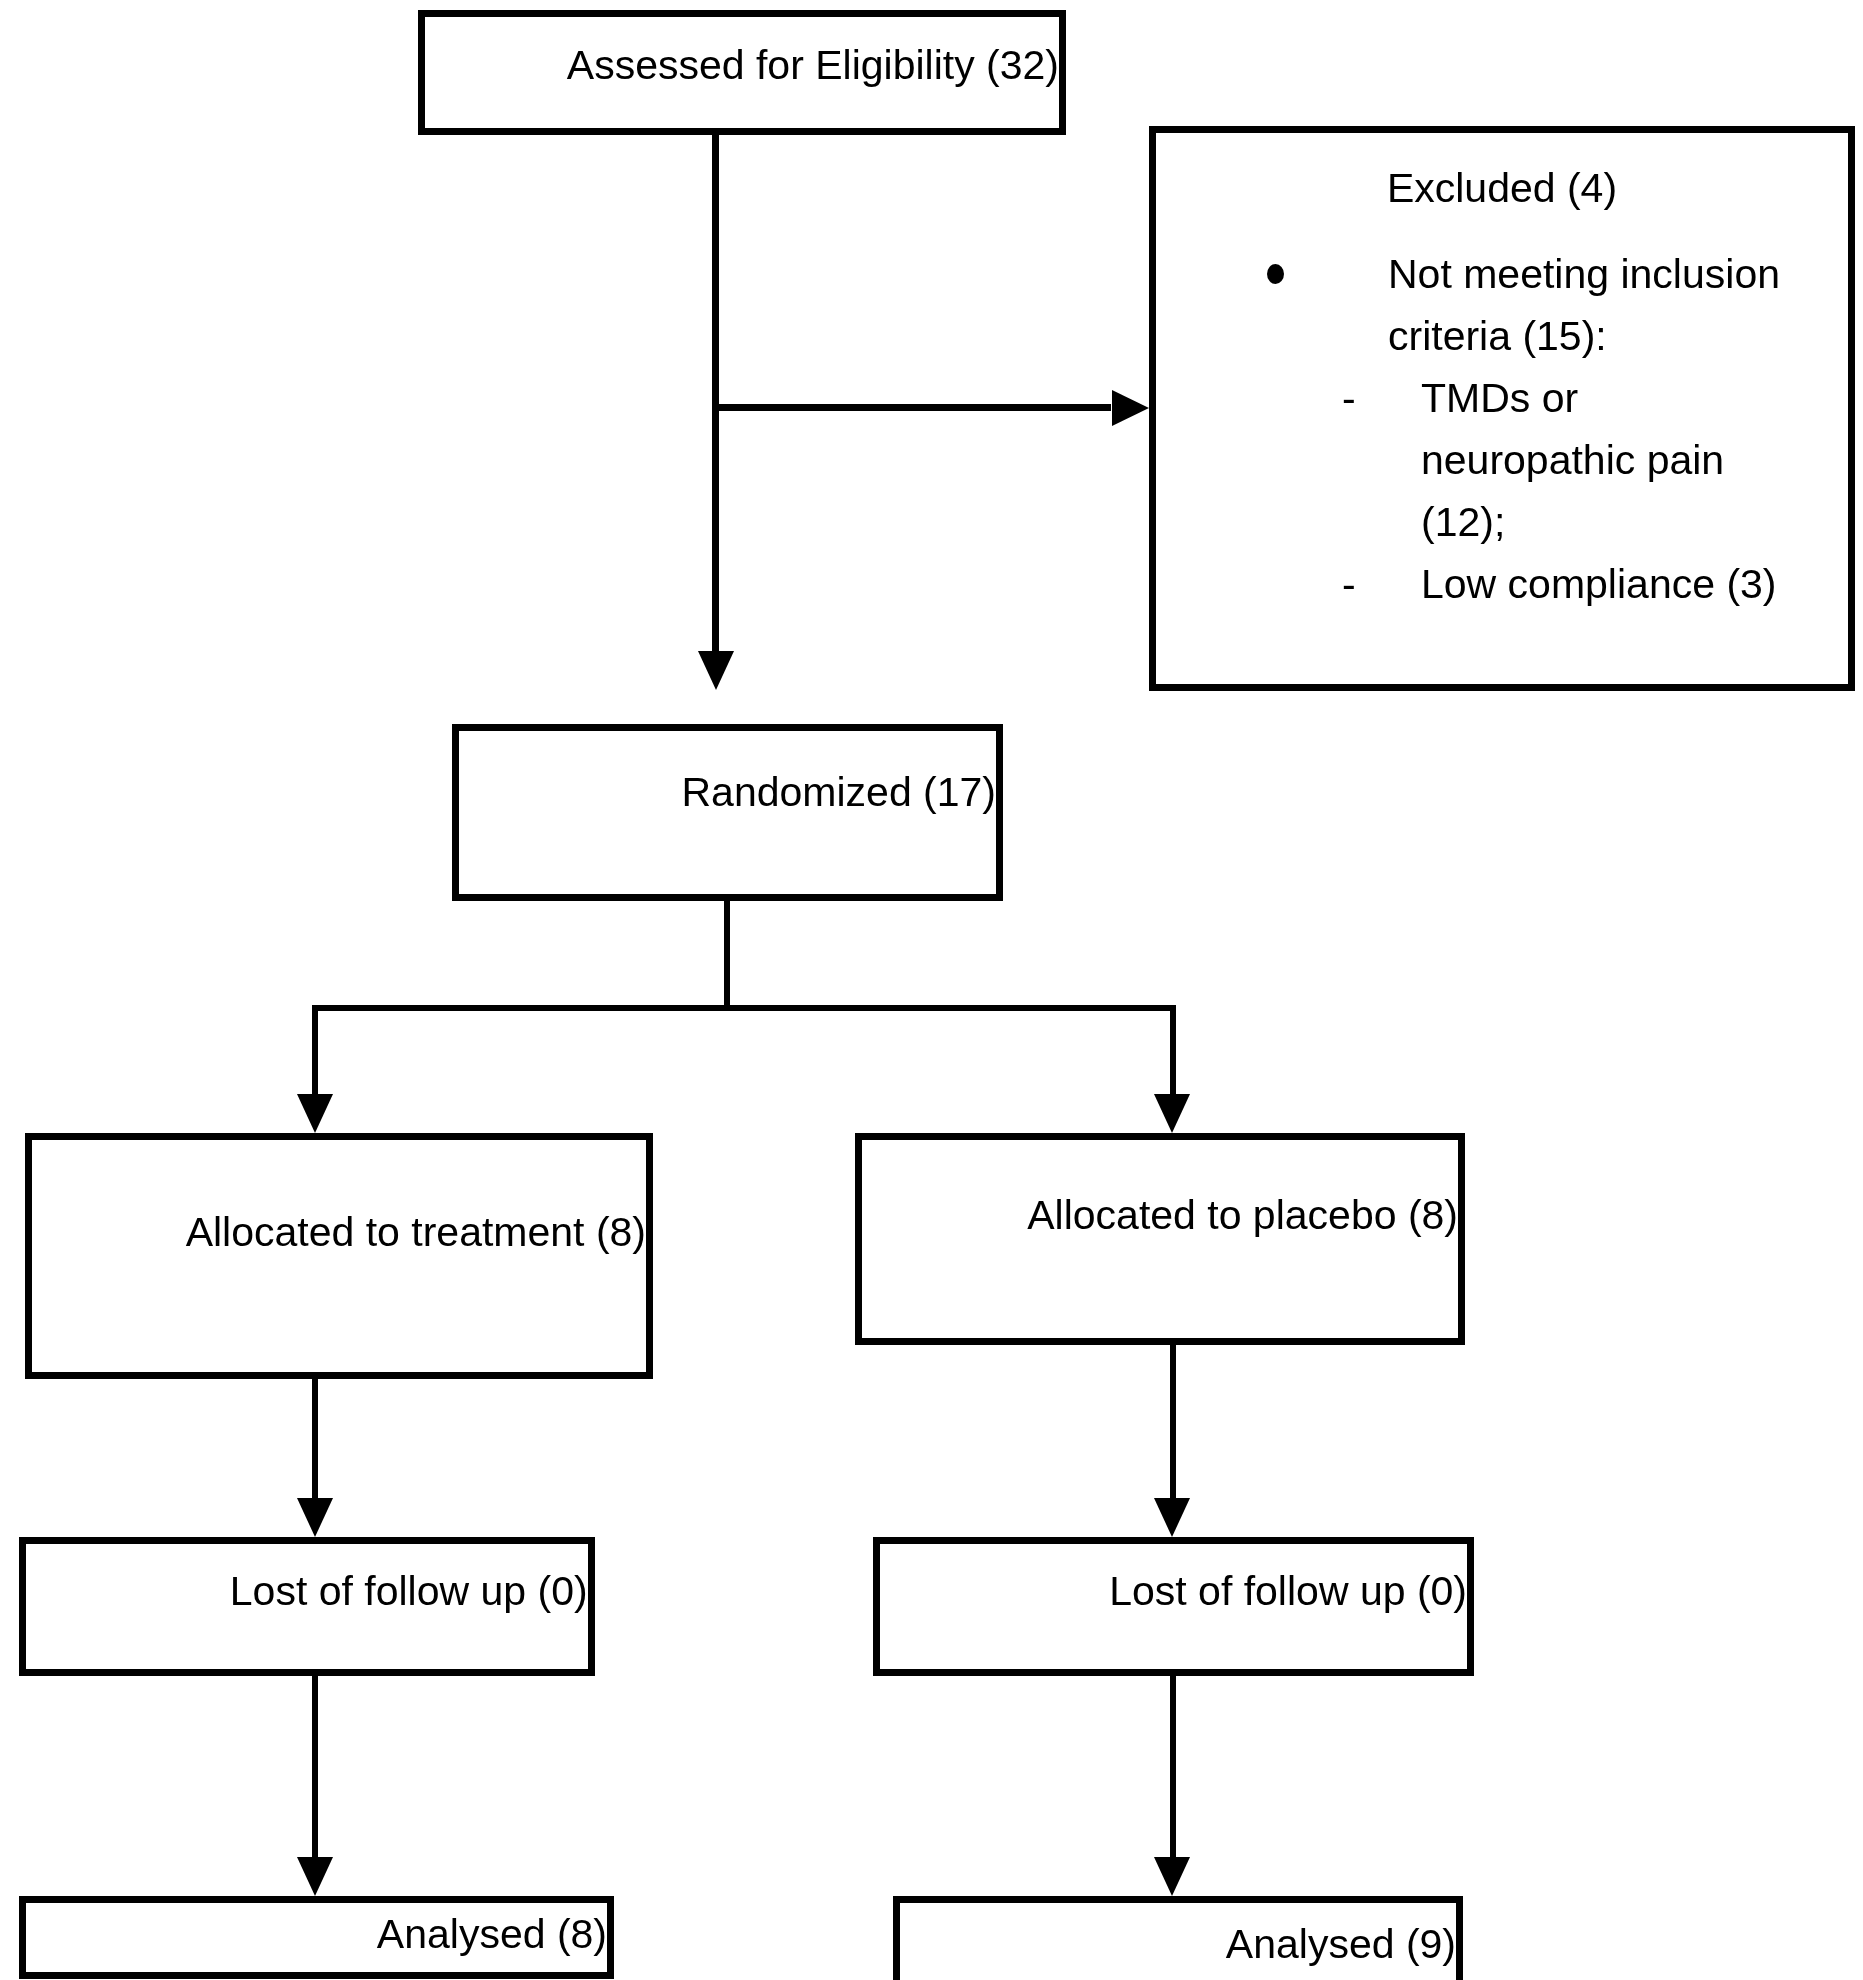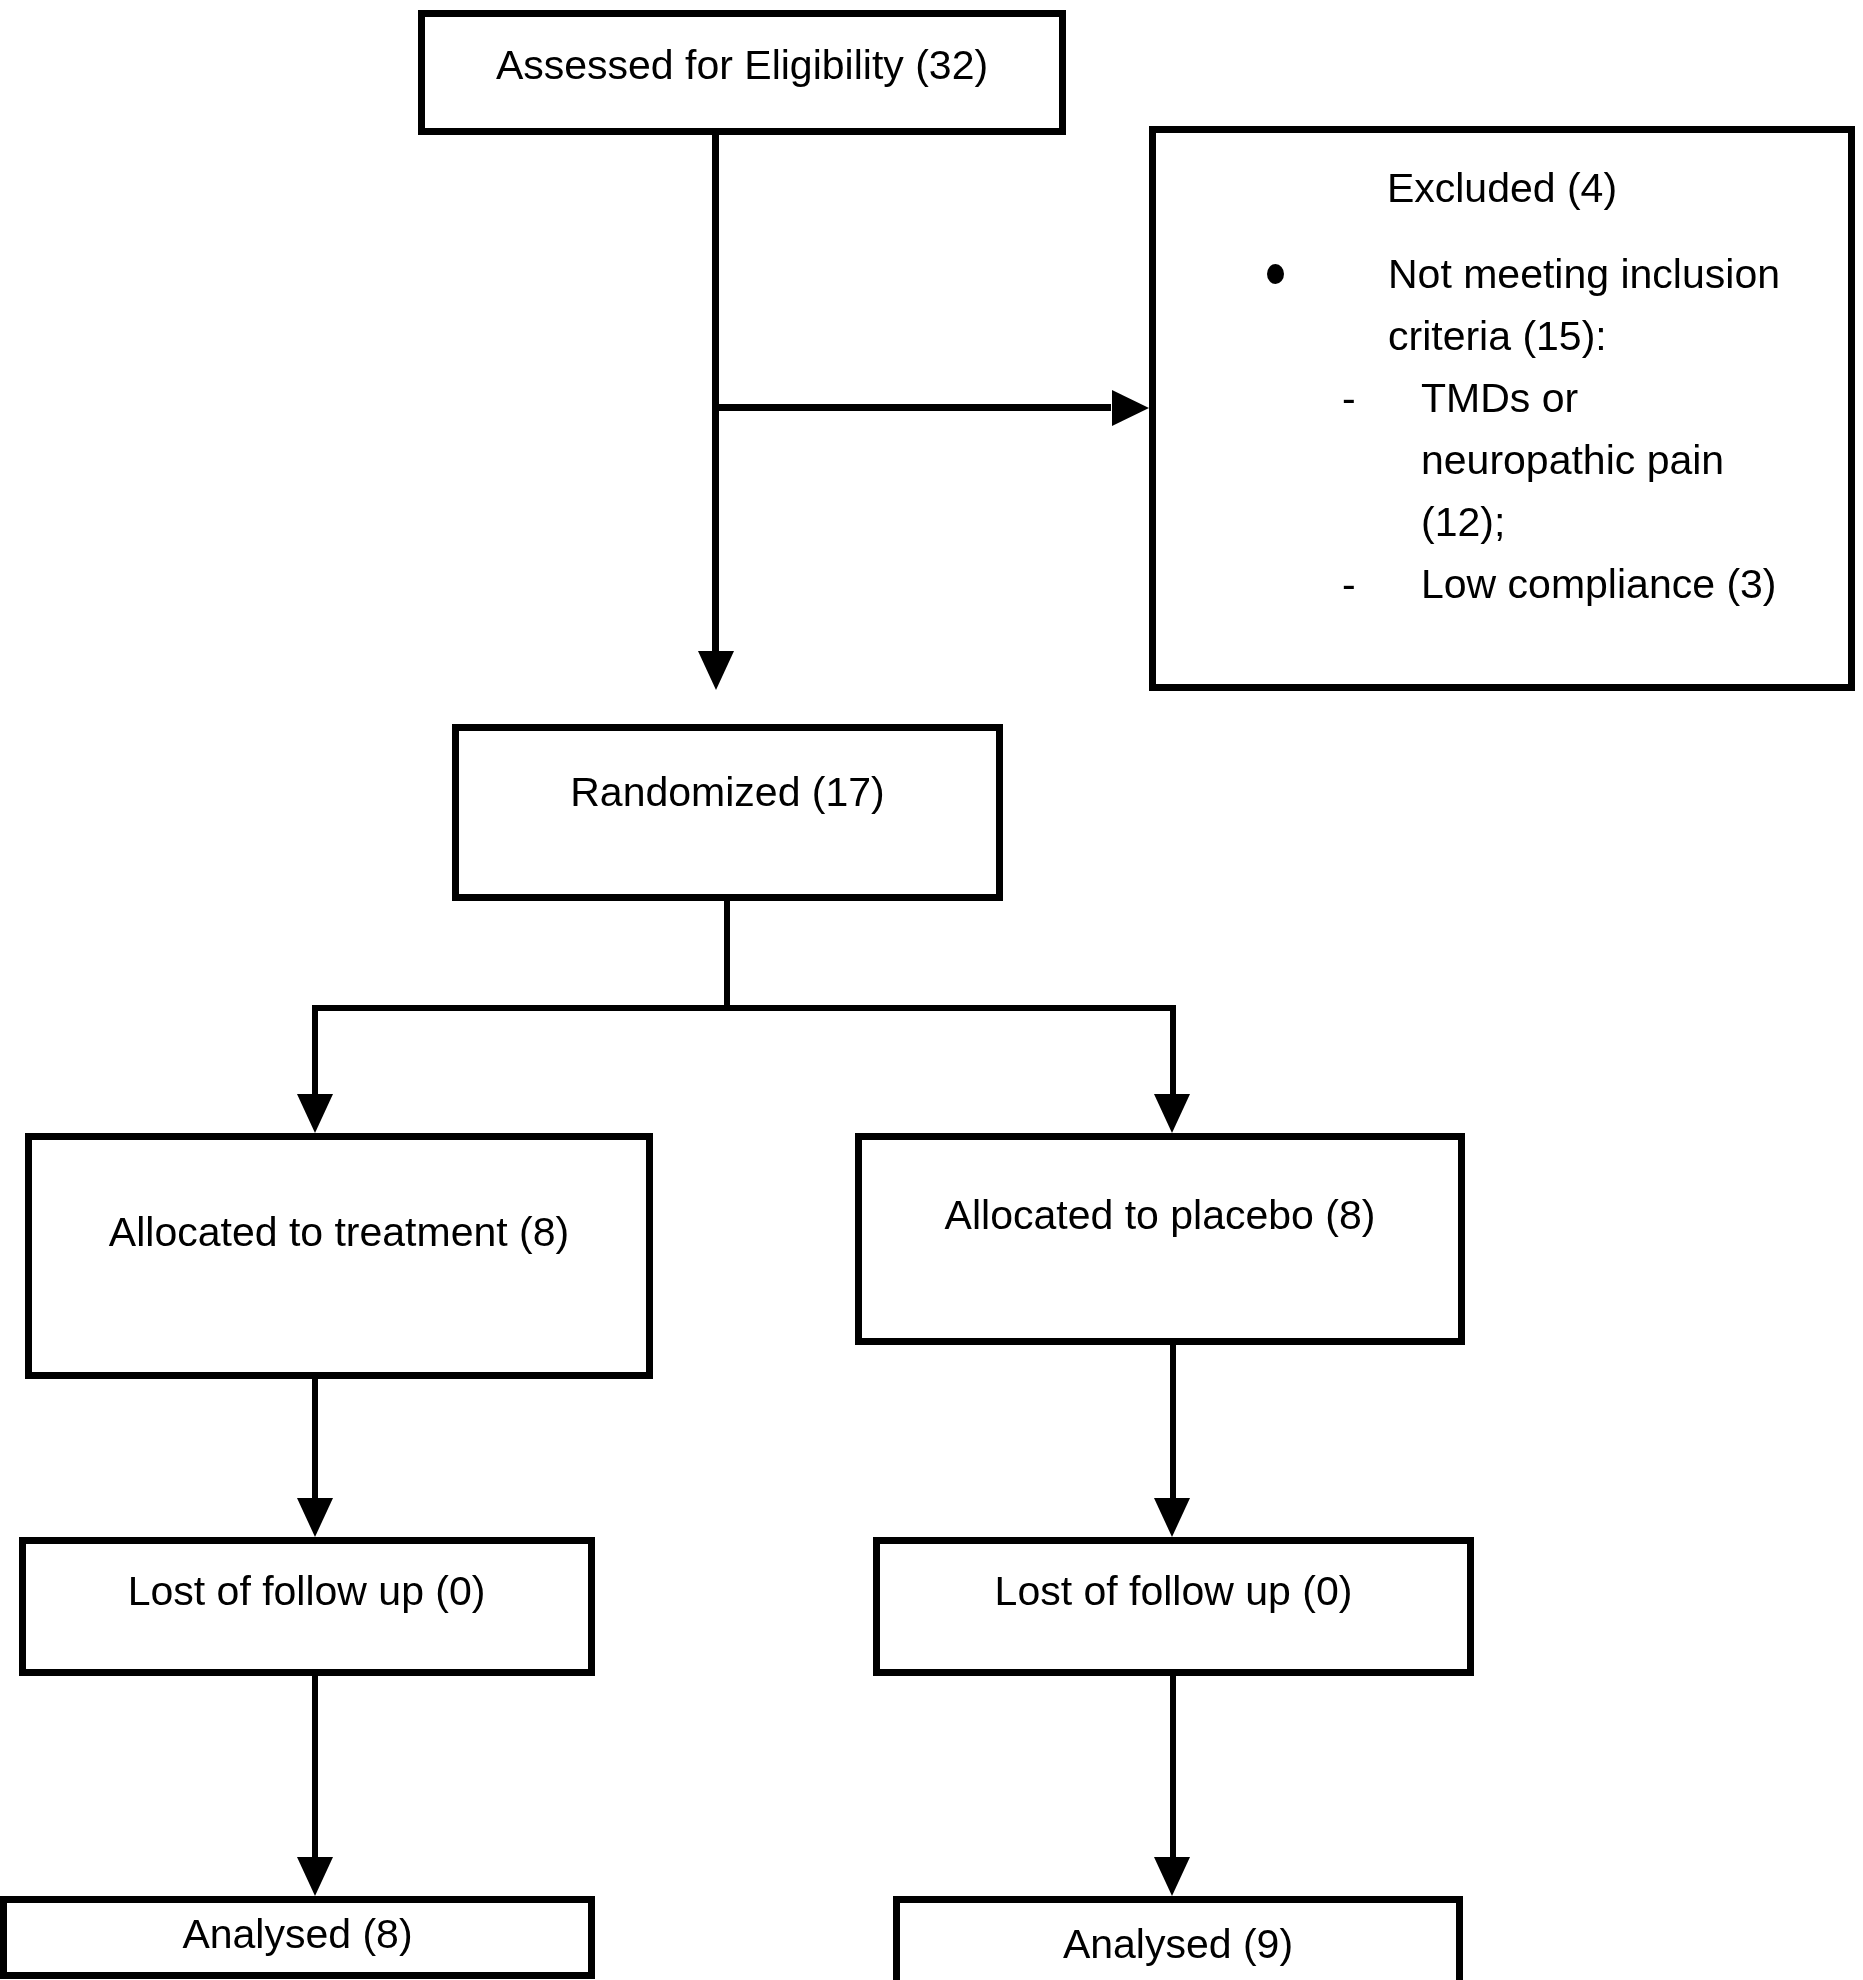--- a/index.html
+++ b/index.html
@@ -14,34 +14,34 @@
   }
 
   
   .box {
     position: absolute;
     border: 7.3px solid #000000;
     box-sizing: border-box;
     background: #ffffff;
     display: flex;
     align-items: center;
-    justify-content: center;
+    justify-content: flex-end;
     text-align: center;
     font-size: 41px;
     line-height: 1.25;
   }
   .b-assessed   { left: 418px;  top: 9.7px;   width: 648px; height: 125px; padding-bottom: 13px; }
   .b-excluded   { left: 1149px; top: 126px;  width: 706px; height: 565px;
                   display: block; text-align: left; padding-top: 24px; }
   .b-randomized { left: 452px;  top: 724px;  width: 551px; height: 177px; padding-bottom: 39px; }
   .b-alloc-t    { left: 25px;   top: 1133px; width: 628px; height: 246px; padding-bottom: 47px; }
   .b-alloc-p    { left: 855px; top: 1133px; width: 610px; height: 212px; padding-bottom: 47px; }
   .b-lost-t     { left: 18.6px;   top: 1537px; width: 576px; height: 139px; padding-bottom: 29px; }
   .b-lost-p     { left: 873px; top: 1537px; width: 601px; height: 139px; padding-bottom: 29px; }
-  .b-ana-t      { left: 0;   top: 1896px; width: 595px; height: 83px; padding-bottom: 4.9px; }
+  .b-ana-t      { left: 19px;   top: 1896px; width: 595px; height: 83px; padding-bottom: 4.9px; }
   .b-ana-p      { left: 893px; top: 1896px; width: 570px; height: 102px; padding-bottom: 4.9px; }
 
   
   .ex-title { text-align: center; line-height: 62px; font-size: 41px; }
   .ex-list  { margin-top: 24px; }
   .ex-row   { display: flex; align-items: flex-start; line-height: 62px; font-size: 41px; }
   .ex-row-bullet { padding-left: 111px; padding-right: 56px; gap: 44px; }
   .ex-row-sub    { padding-left: 186px; padding-right: 56px; }
   .ex-marker-bullet { flex: 0 0 77px; }
   .ex-marker-dash   { flex: 0 0 79px; }

